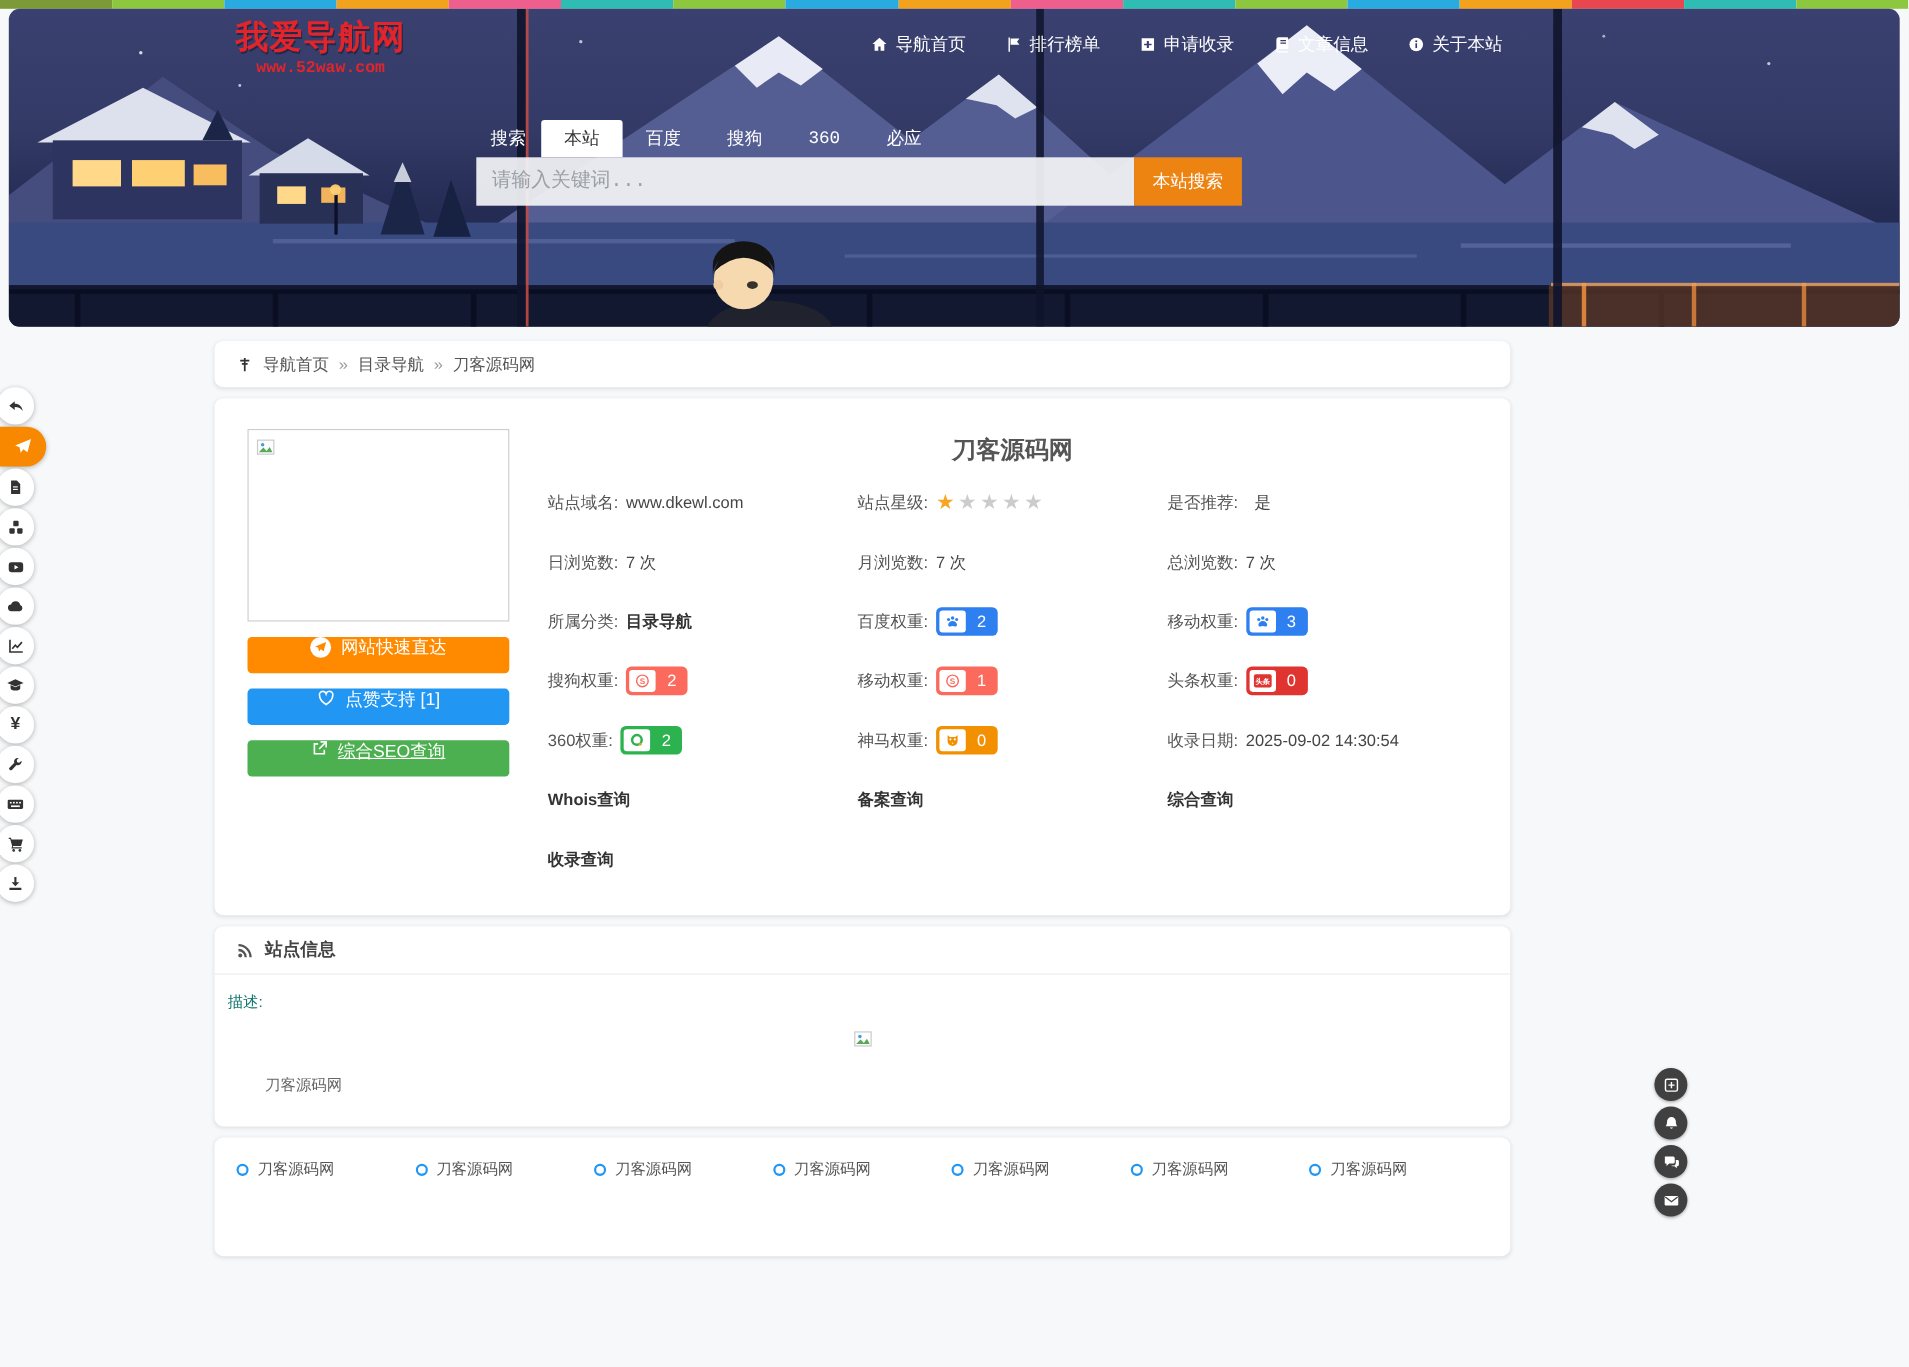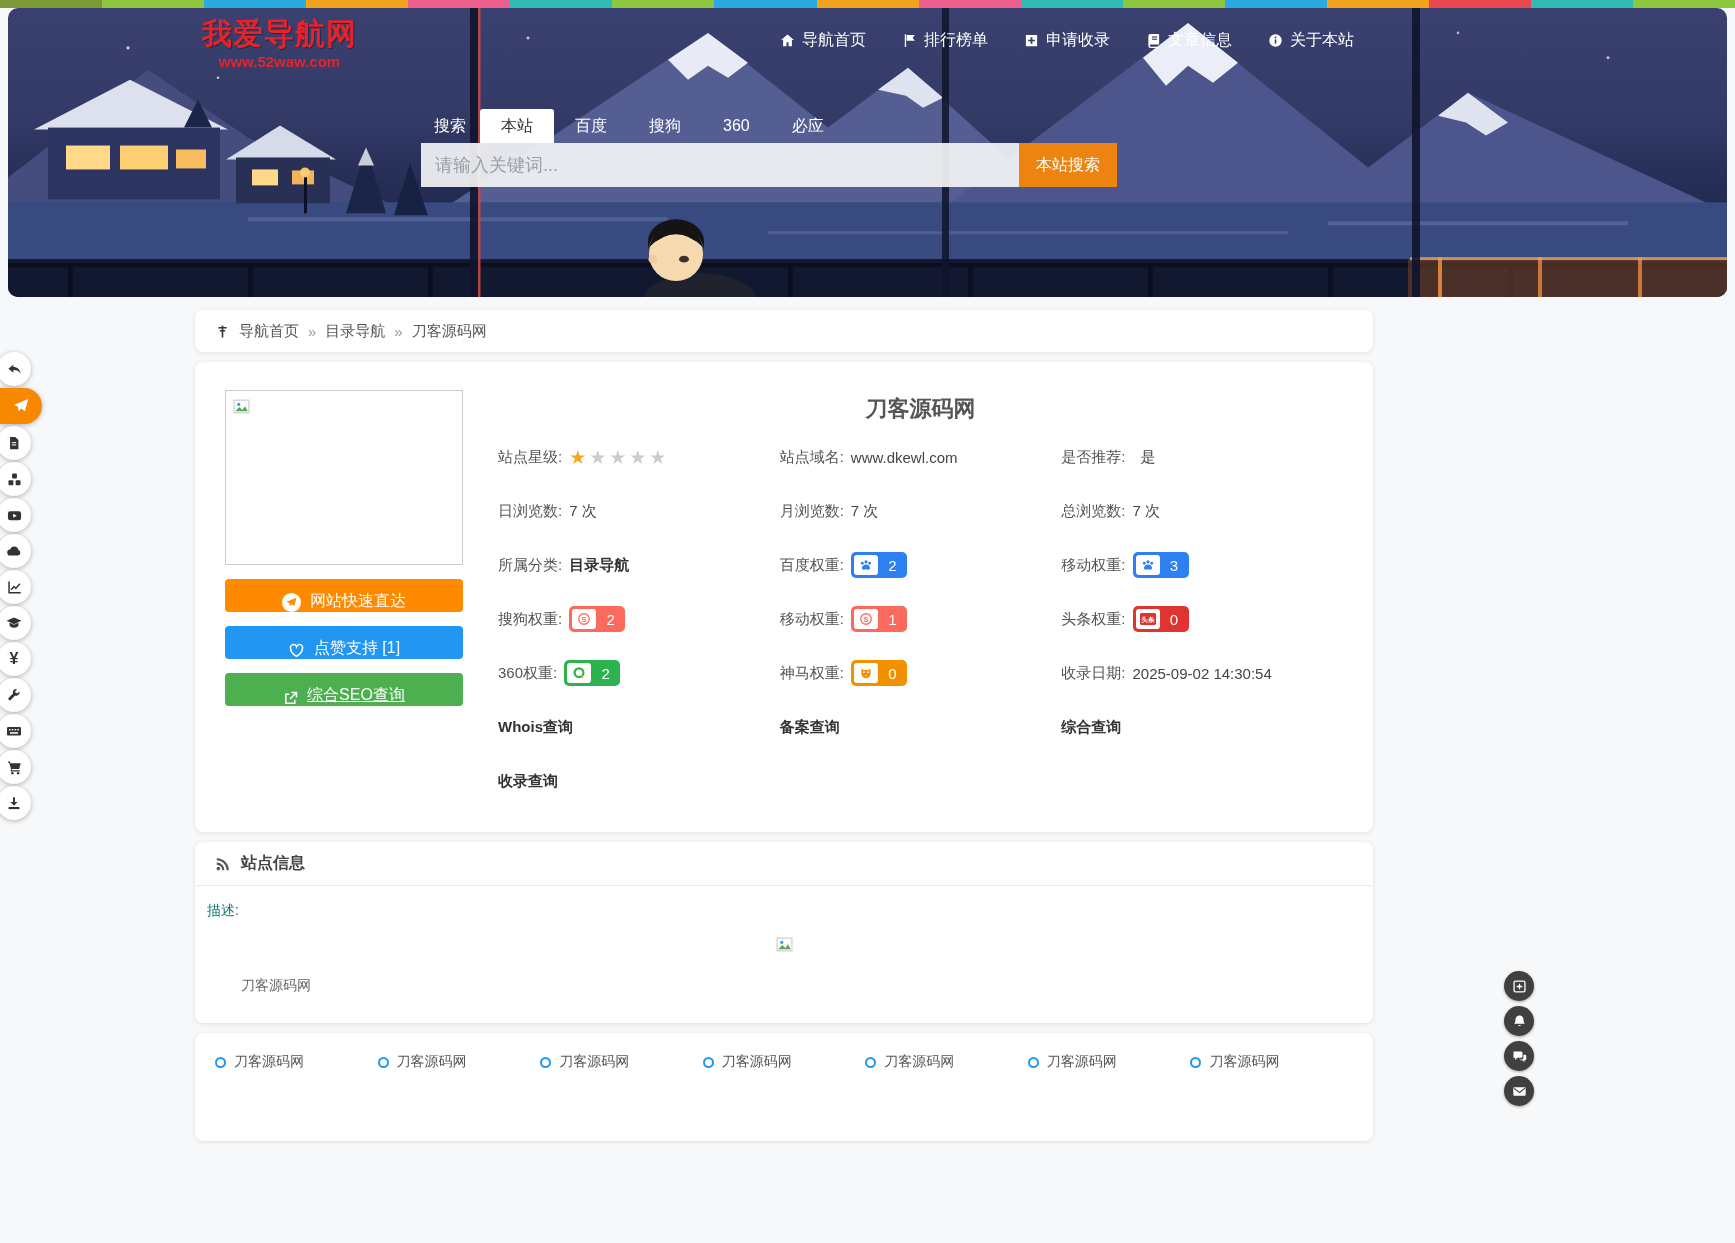--- a/index.html
+++ b/index.html
@@ -7,21 +7,21 @@
   .page { position:relative; width:1735px; height:1243px; overflow:hidden; background:#f7f8f9; }
 
   
   .stripe { position:absolute; top:0; left:0; width:100%; height:8px; display:flex; }
   .stripe span { flex:1; height:8px; }
 
   
   .banner { position:absolute; top:8px; left:8px; right:8px; height:289px; border-radius:10px; overflow:hidden;
             background:linear-gradient(180deg,#3a4170 0%,#333a66 38%,#252d55 62%,#1a2142 100%); }
   .banner svg.art { position:absolute; inset:0; width:100%; height:100%; display:block; }
-  .banner-inner { position:absolute; left:176px; top:0; width:1170px; height:100%; }
+  .banner-inner { position:absolute; left:188px; top:0; width:1170px; height:100%;font-family:Liberation Mono, monospace; }
 
   .logo { position:absolute; left:8px; top:6px; width:175px; text-align:center; cursor:pointer; }
   .logo-title { color:#e3242b; font-size:30px; font-weight:bold; letter-spacing:1px; text-shadow:1px 1px 0 rgba(0,0,0,.35); }
   .logo-sub { color:#e3242b; font-size:15px; font-weight:bold; margin-top:-2px; }
 
   .topnav { position:absolute; right:0; top:22px; display:flex; gap:36px; color:#fff; font-size:16px; }
   .topnav .item { display:flex; align-items:center; gap:7px; cursor:pointer; white-space:nowrap; }
   .topnav svg { display:block; }
 
   .search { position:absolute; left:237px; top:101px; width:696px; }
@@ -45,21 +45,21 @@
   .content { position:absolute; left:195px; top:310px; width:1178px; }
   .card { background:#fff; border-radius:8px; box-shadow:0 1px 4px rgba(0,0,0,.10); }
 
   .breadcrumb { height:42px; display:flex; align-items:center; padding:0 20px; color:#555; font-size:15px; gap:9px; }
   .breadcrumb .sep { color:#999; }
   .crumb { cursor:pointer; }
 
   .main-card { margin-top:10px; display:flex; padding:28px 30px 24px; }
   .left-col { width:238px; flex:0 0 238px; }
   .thumb { width:238px; height:175px; border:1px solid #ccc; background:#fff; padding:7px; }
-  .btn { display:flex; align-items:flex-end; justify-content:center; gap:9px; height:33px; border-radius:4px;
+  .btn { display:flex; align-items:flex-start; justify-content:center; gap:9px; height:33px; border-radius:4px;
          color:#fff; font-size:16px; margin-top:14px; cursor:pointer; }
   .btn-visit { background:#ff8a00; }
   .btn-like { background:#2196f3; }
   .btn-seo { background:#4caf50;text-decoration:underline; }
   .plane-circle { width:19px; height:19px; border-radius:50%; background:#fff; display:flex; align-items:center; justify-content:center; }
 
   .right-col { flex:1; padding-left:35px; }
   .site-title { text-align:center; font-size:22px; font-weight:bold; color:#555; margin:4px 0 6px; }
   .detail-grid { display:grid; grid-template-columns:1fr 1fr 1fr; }
   .cell { display:flex; align-items:center; height:54px; font-size:15px; color:#555; gap:7px; white-space:nowrap; }
@@ -378,26 +378,26 @@
             </svg>
           <span>综合SEO查询</span>
         </div>
       </div>
 
       <div class="right-col">
         <div class="site-title">刀客源码网</div>
 
         <div class="detail-grid">
           <div class="cell">
+            <span>站点域名:</span>
+            <span class="val">www.dkewl.com</span>
+          </div>
+          <div class="cell">
             <span>站点星级:</span>
             <span class="stars"><b class="on">★</b><b>★</b><b>★</b><b>★</b><b>★</b></span>
-          </div>
-          <div class="cell">
-            <span>站点域名:</span>
-            <span class="val">www.dkewl.com</span>
           </div>
           <div class="cell">
             <span>是否推荐:</span>
             <span class="val" style="margin-left:8px">是</span>
           </div>
 
           <div class="cell">
             <span>日浏览数:</span>
             <span class="val">7 次</span>
           </div>

